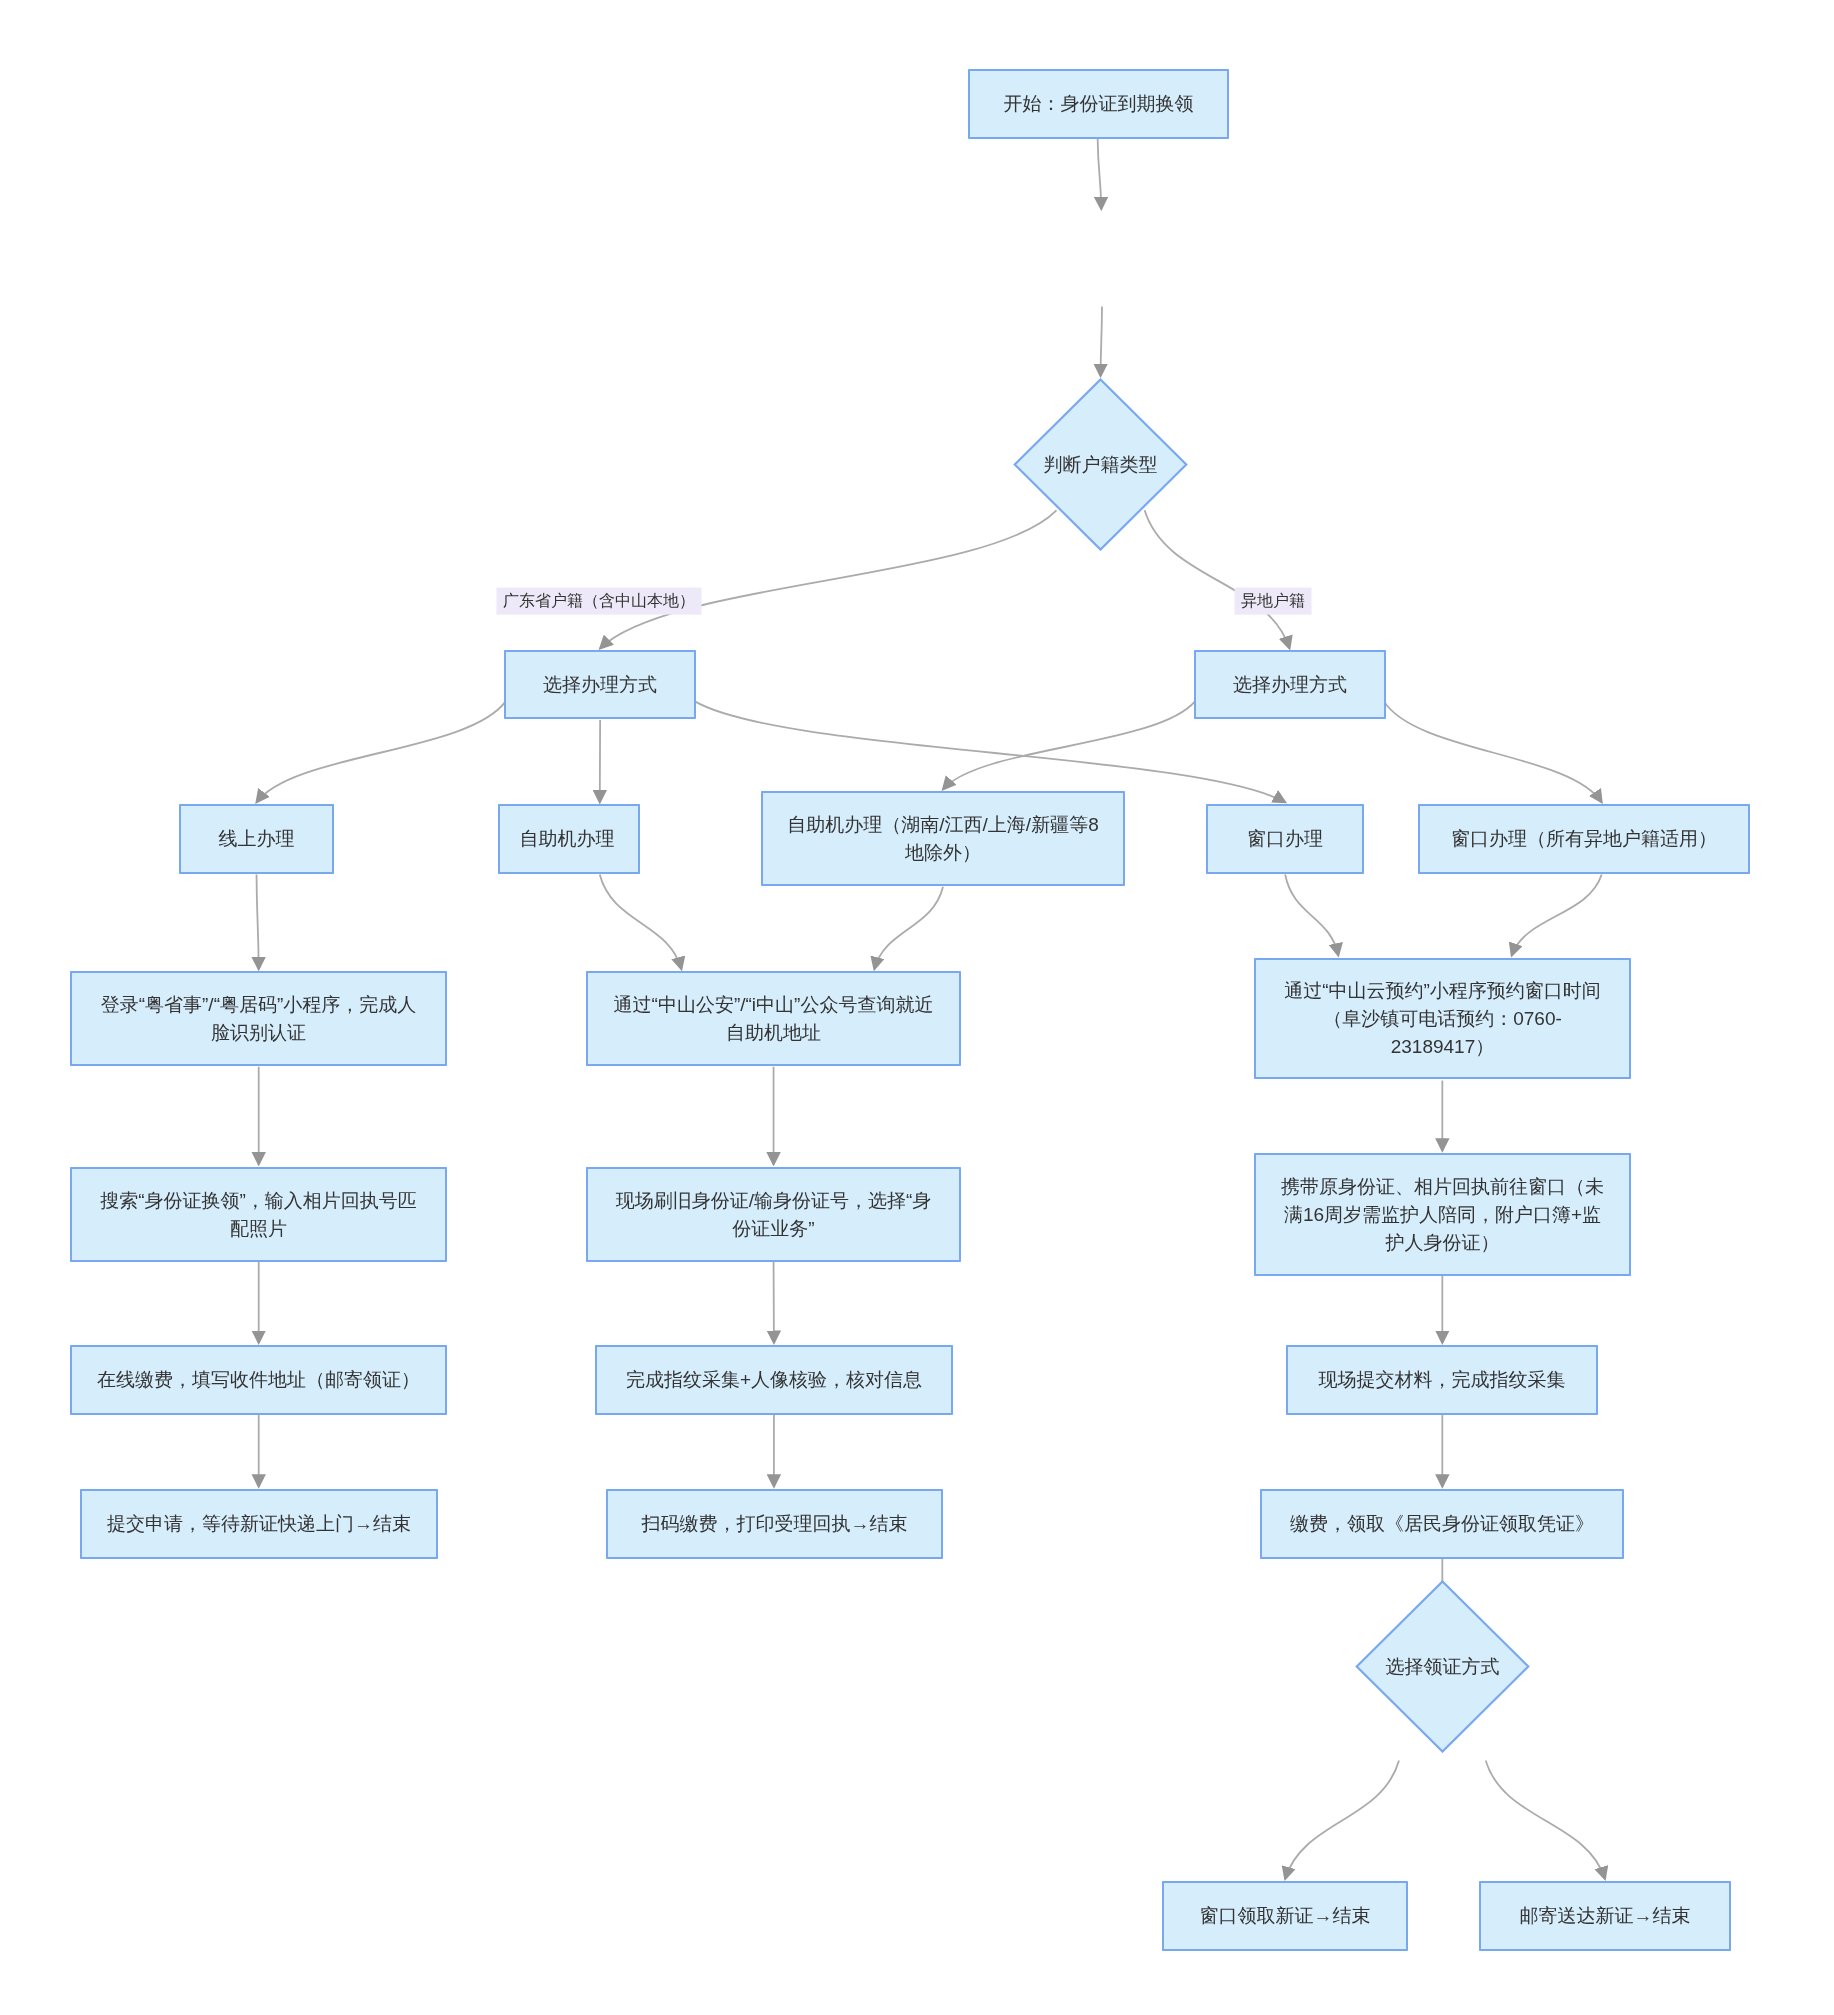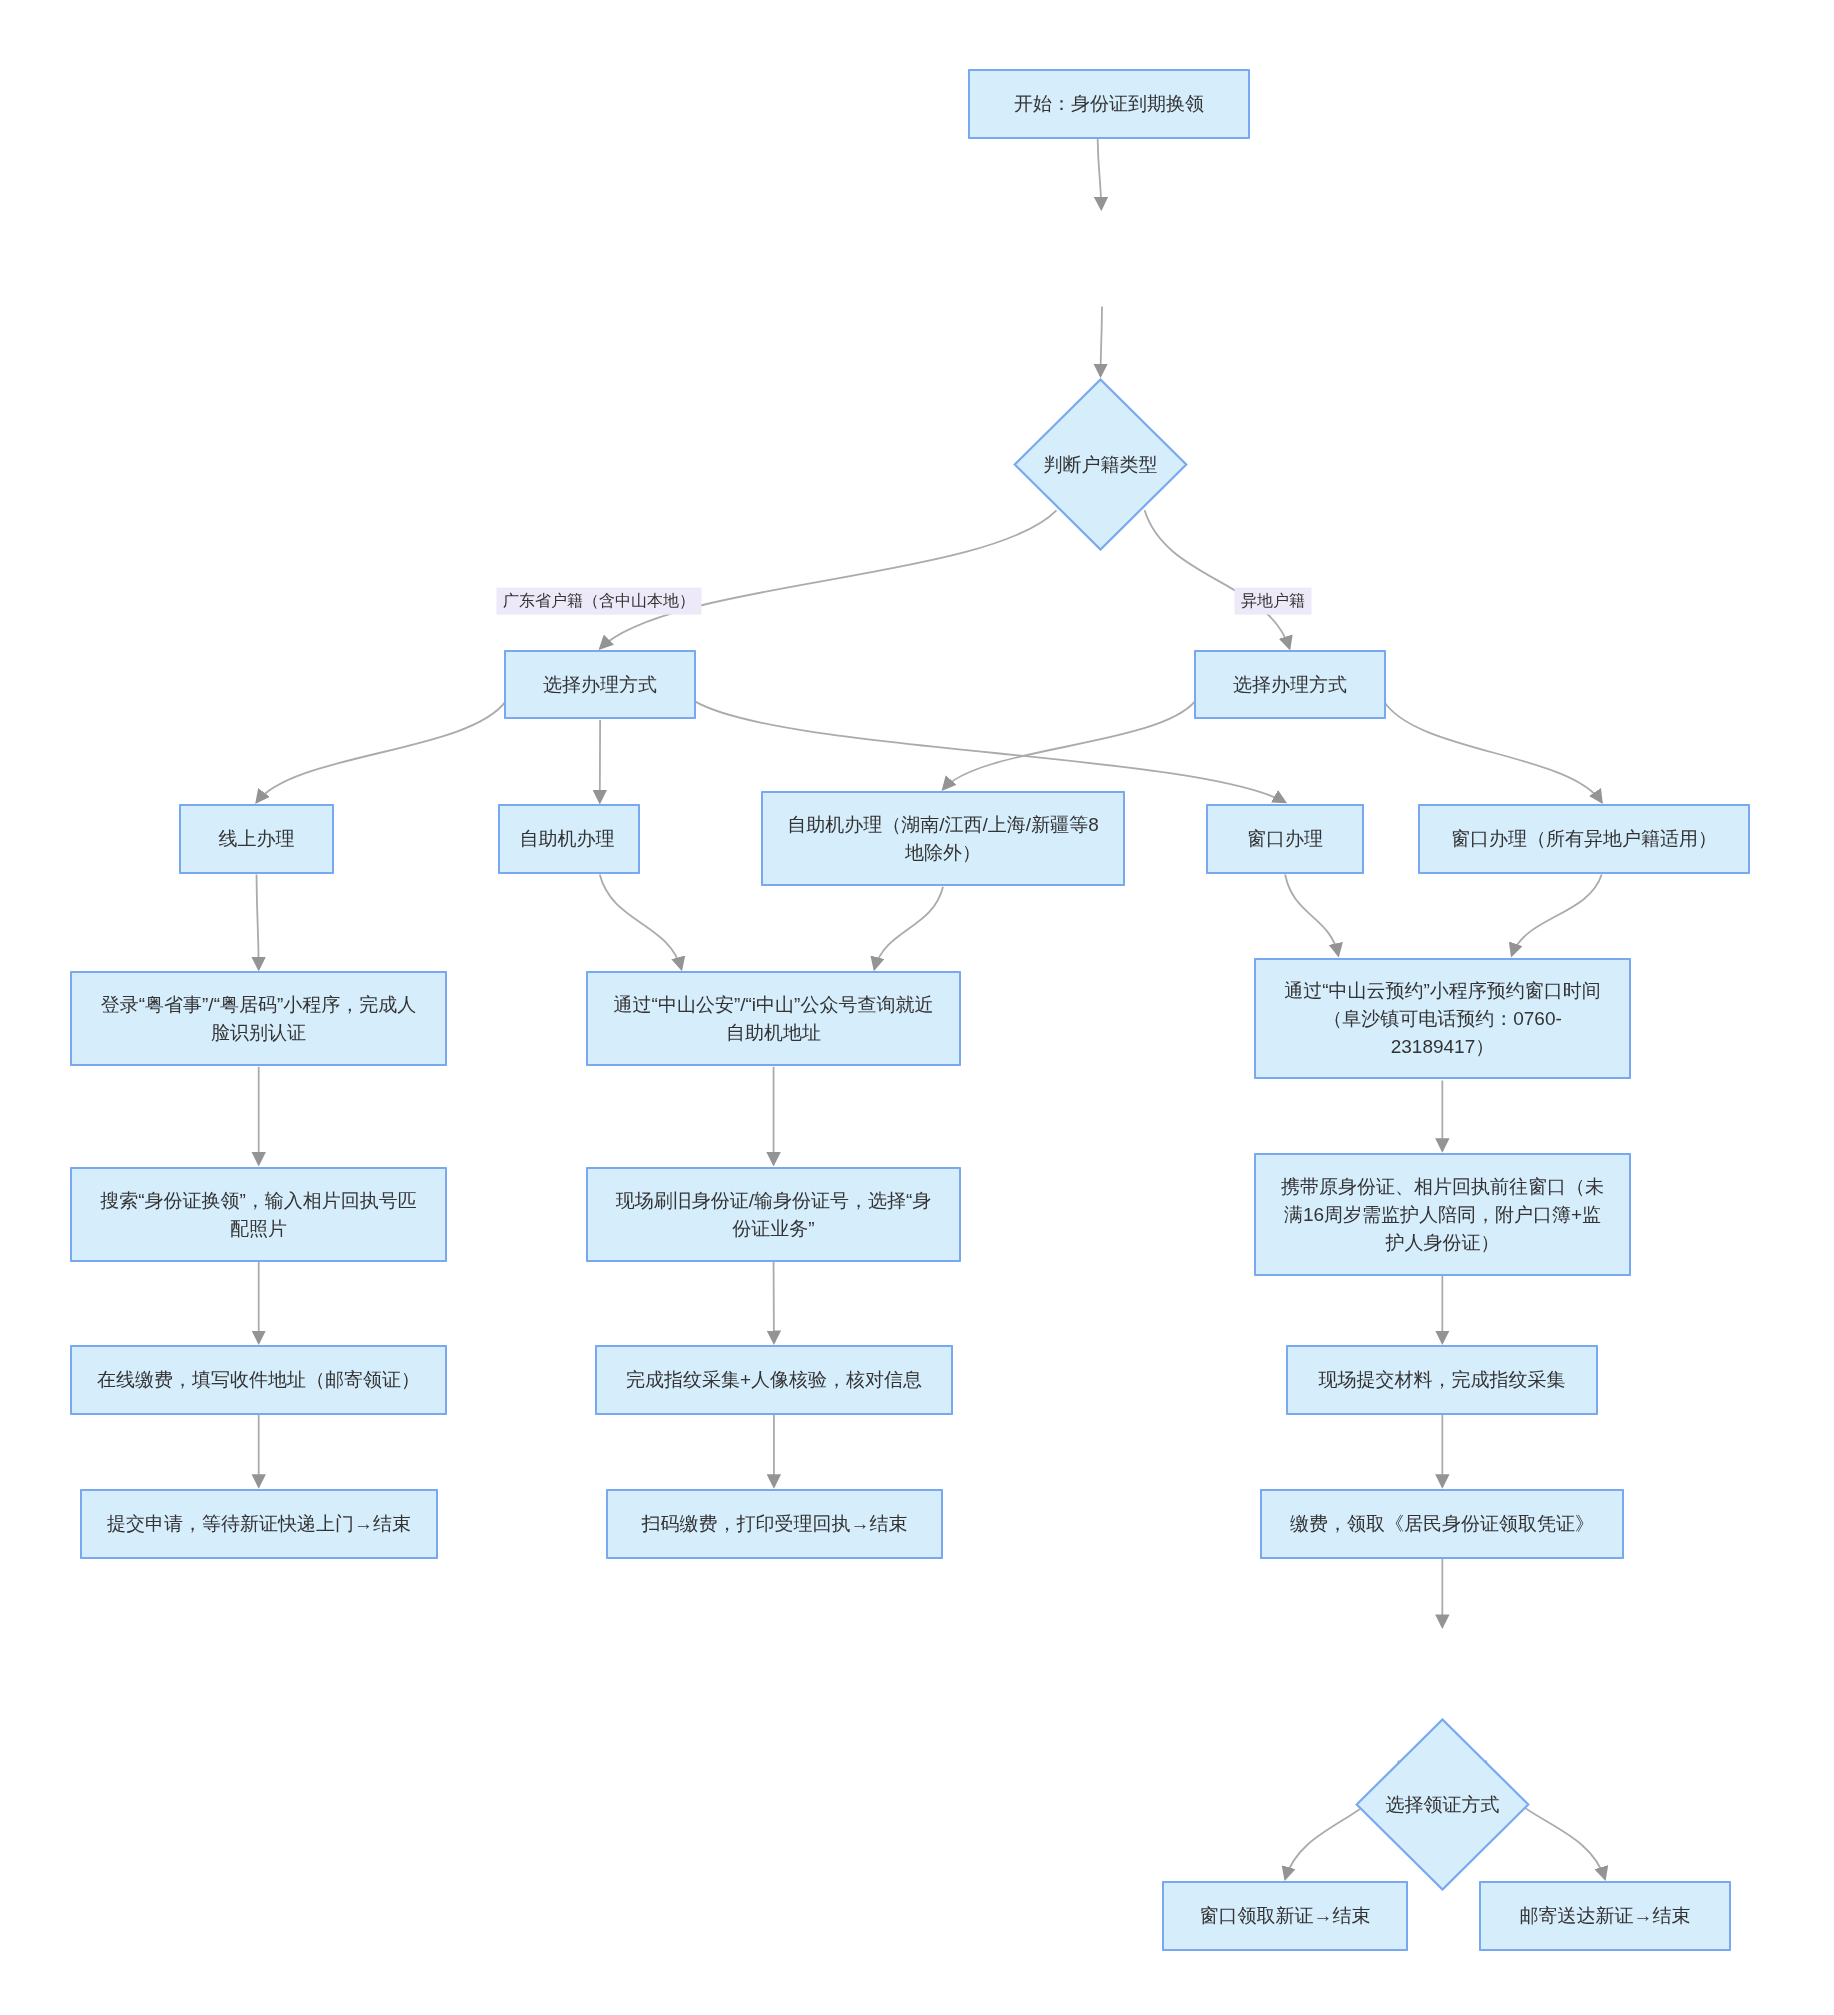--- a/index.html
+++ b/index.html
@@ -60,21 +60,21 @@
         <path d="M1070.5,1746 C1070.575,1803.5 1070.925,1803.5 1071,1858" class="edge" marker-end="url(#arrowhead)"></path>
         <path d="M1071,1958 C1071,2009 1071,2009 1071,2057" class="edge" marker-end="url(#arrowhead)"></path>
         <path d="M1996,1495 C1996,1545 1996,1545 1996,1592" class="edge" marker-end="url(#arrowhead)"></path>
         <path d="M1996,1765 C1996,1813 1996,1813 1996,1858" class="edge" marker-end="url(#arrowhead)"></path>
         <path d="M1996,1958 C1996,2009 1996,2009 1996,2057" class="edge" marker-end="url(#arrowhead)"></path>
         <path d="M1996,2157 C1996,2205.5 1996,2205.5 1996,2251" class="edge" marker-end="url(#arrowhead)"></path>
         <path d="M1936,2436 C1912.375,2519.5 1802.125,2519.5 1778.5,2600" class="edge" marker-end="url(#arrowhead)"></path>
         <path d="M2056,2436 C2080.75,2519.5 2196.25,2519.5 2221,2600" class="edge" marker-end="url(#arrowhead)"></path>
       </g>
   </svg>
-<div class="node rect" style="left: 968px; top: 69px; width: 282px; height: 70px;">
+<div class="node rect" style="left: 968px; top: 69px; width: 261px; height: 70px;">
       <span class="nlabel">开始：身份证到期换领</span>
     </div>
     <div class="node diamond" style="left: 1013px; top: 378px; width: 175px; height: 173px;">
       <svg class="dshape" width="175" height="173" viewBox="0 0 242 240">
         <polygon points="121,2 240,120 121,238 2,120"></polygon>
       </svg>
       <span class="nlabel">判断户籍类型</span>
     </div>
     <div class="node rect" style="left: 504px; top: 650px; width: 192px; height: 69px;">
       <span class="nlabel">选择办理方式</span>
@@ -126,21 +126,21 @@
     </div>
     <div class="node rect" style="left: 1254px; top: 1153px; width: 377px; height: 123px;">
       <span class="nlabel">携带原身份证、相片回执前往窗口（未满16周岁需监护人陪同，附户口簿+监护人身份证）</span>
     </div>
     <div class="node rect" style="left: 1286px; top: 1345px; width: 312px; height: 70px;">
       <span class="nlabel">现场提交材料，完成指纹采集</span>
     </div>
     <div class="node rect" style="left: 1260px; top: 1489px; width: 364px; height: 70px;">
       <span class="nlabel">缴费，领取《居民身份证领取凭证》</span>
     </div>
-    <div class="node diamond" style="left: 1355px; top: 1718px; width: 175px; height: 173px;">
+    <div class="node diamond" style="left: 1355px; top: 1580px; width: 175px; height: 173px;">
       <svg class="dshape" width="175" height="173" viewBox="0 0 242 240">
         <polygon points="121,2 240,120 121,238 2,120"></polygon>
       </svg>
       <span class="nlabel">选择领证方式</span>
     </div>
     <div class="node rect" style="left: 1162px; top: 1881px; width: 246px; height: 70px;">
       <span class="nlabel">窗口领取新证→结束</span>
     </div>
     <div class="node rect" style="left: 1479px; top: 1881px; width: 252px; height: 70px;">
       <span class="nlabel">邮寄送达新证→结束</span>

